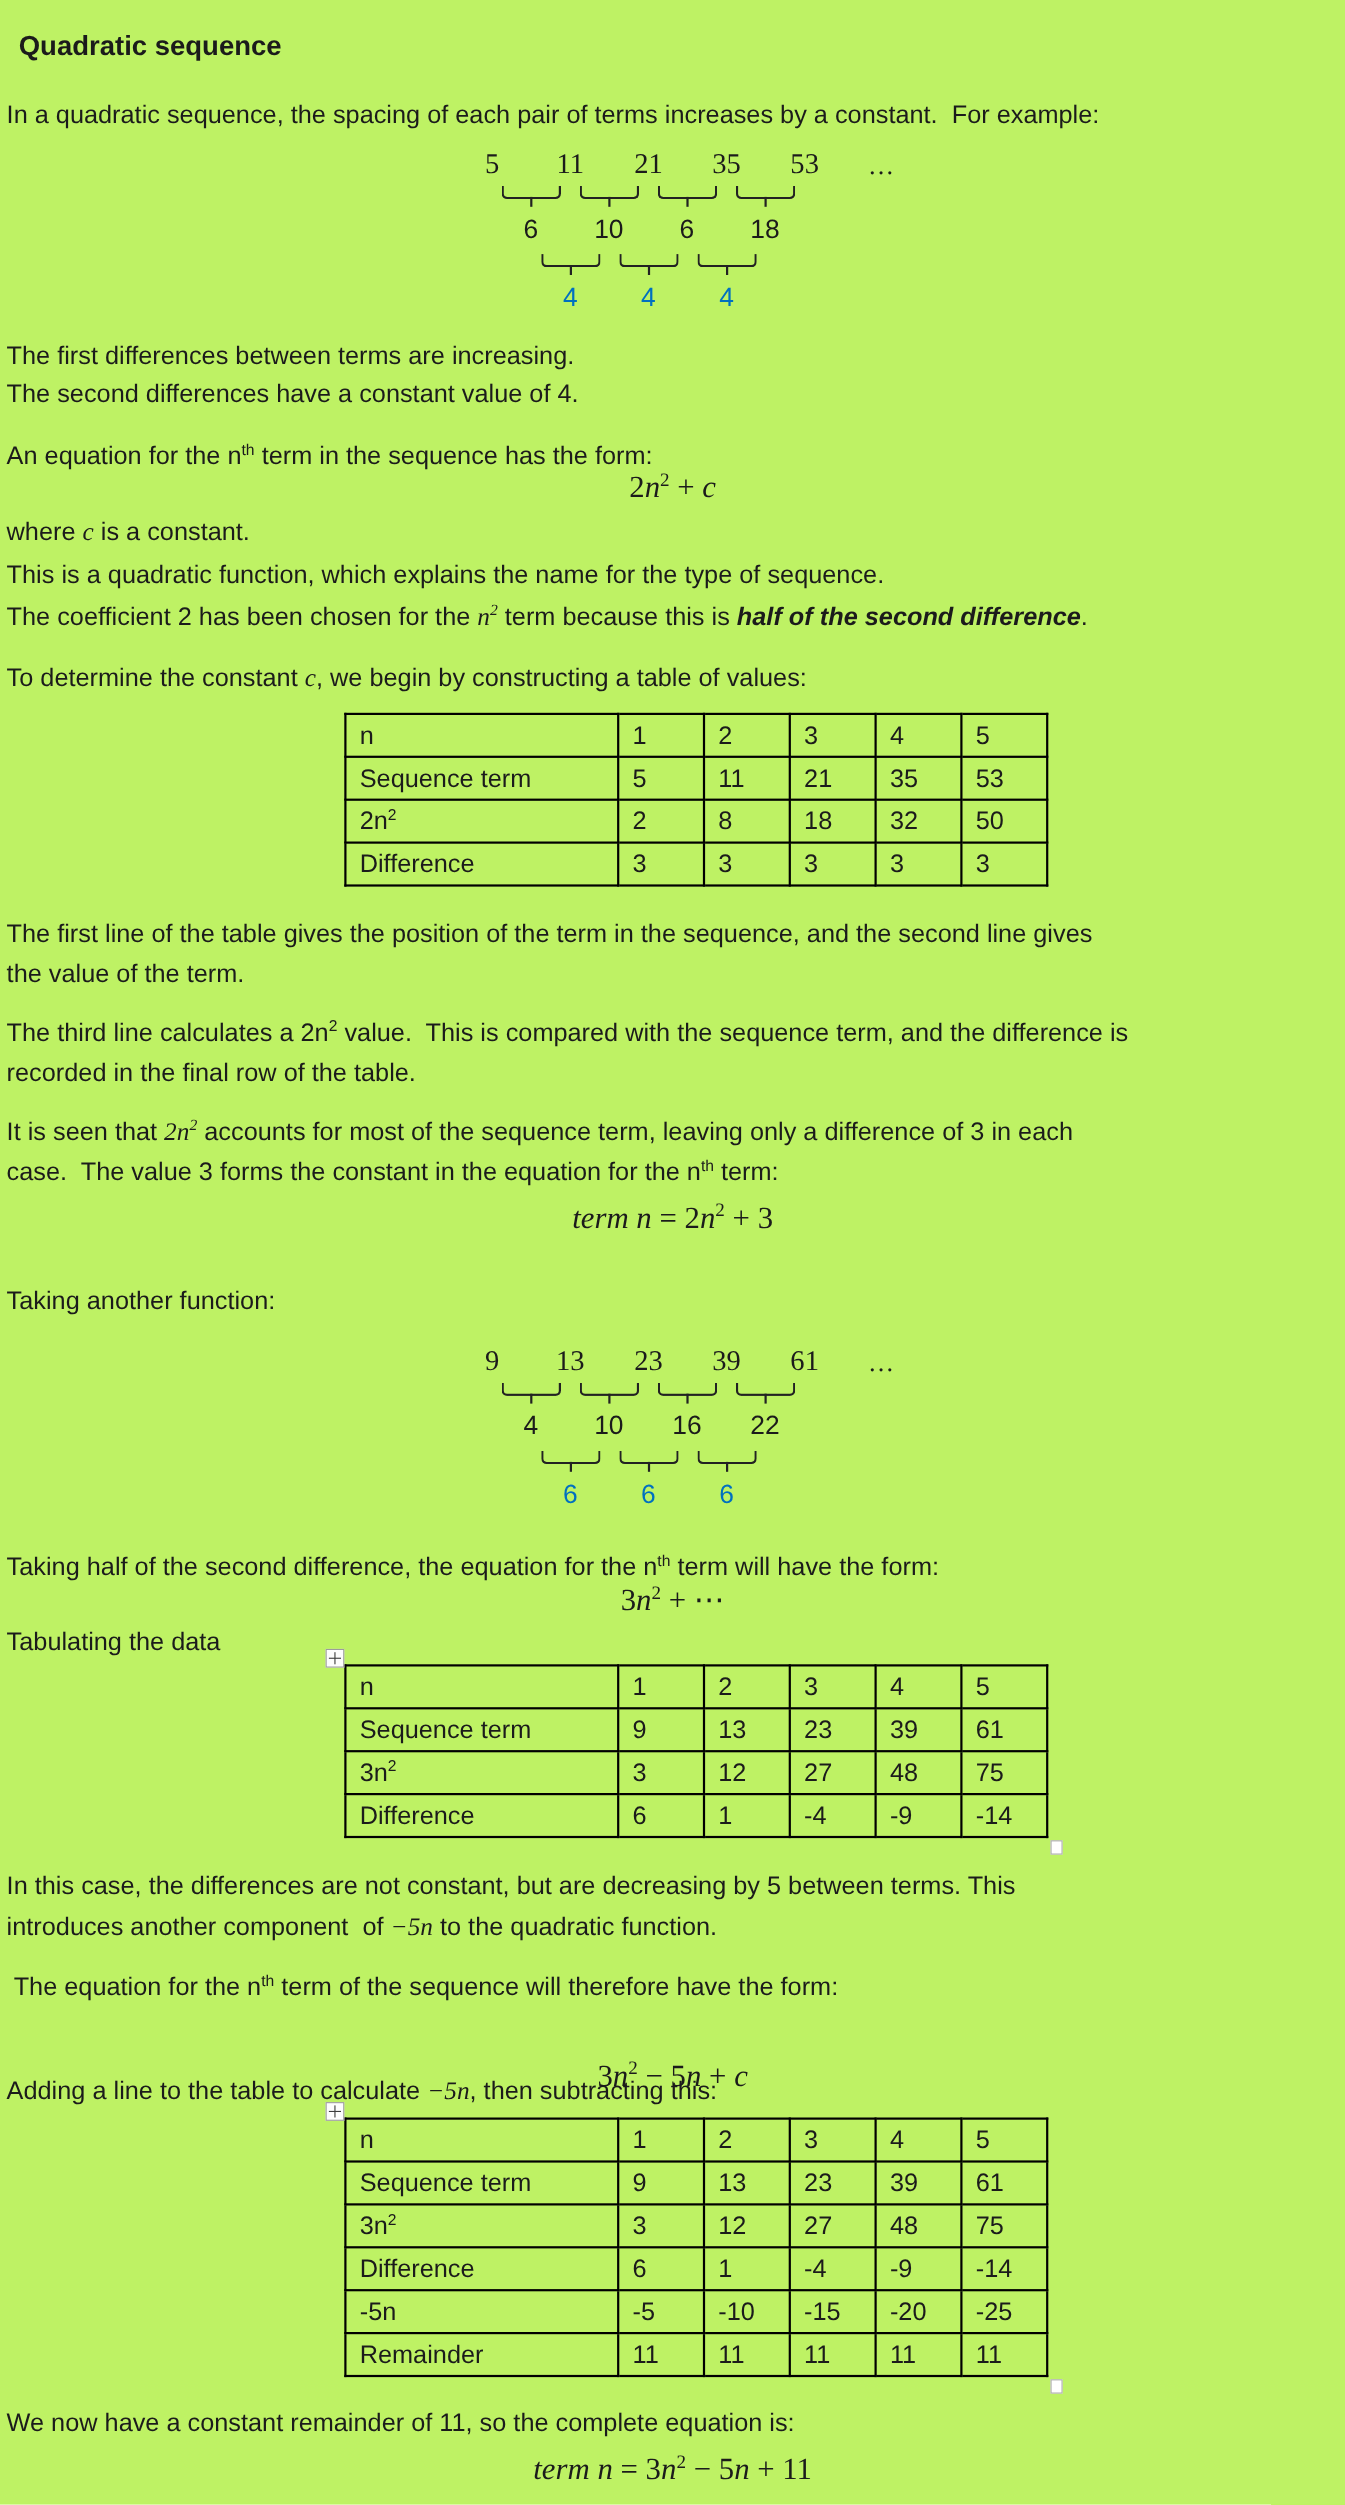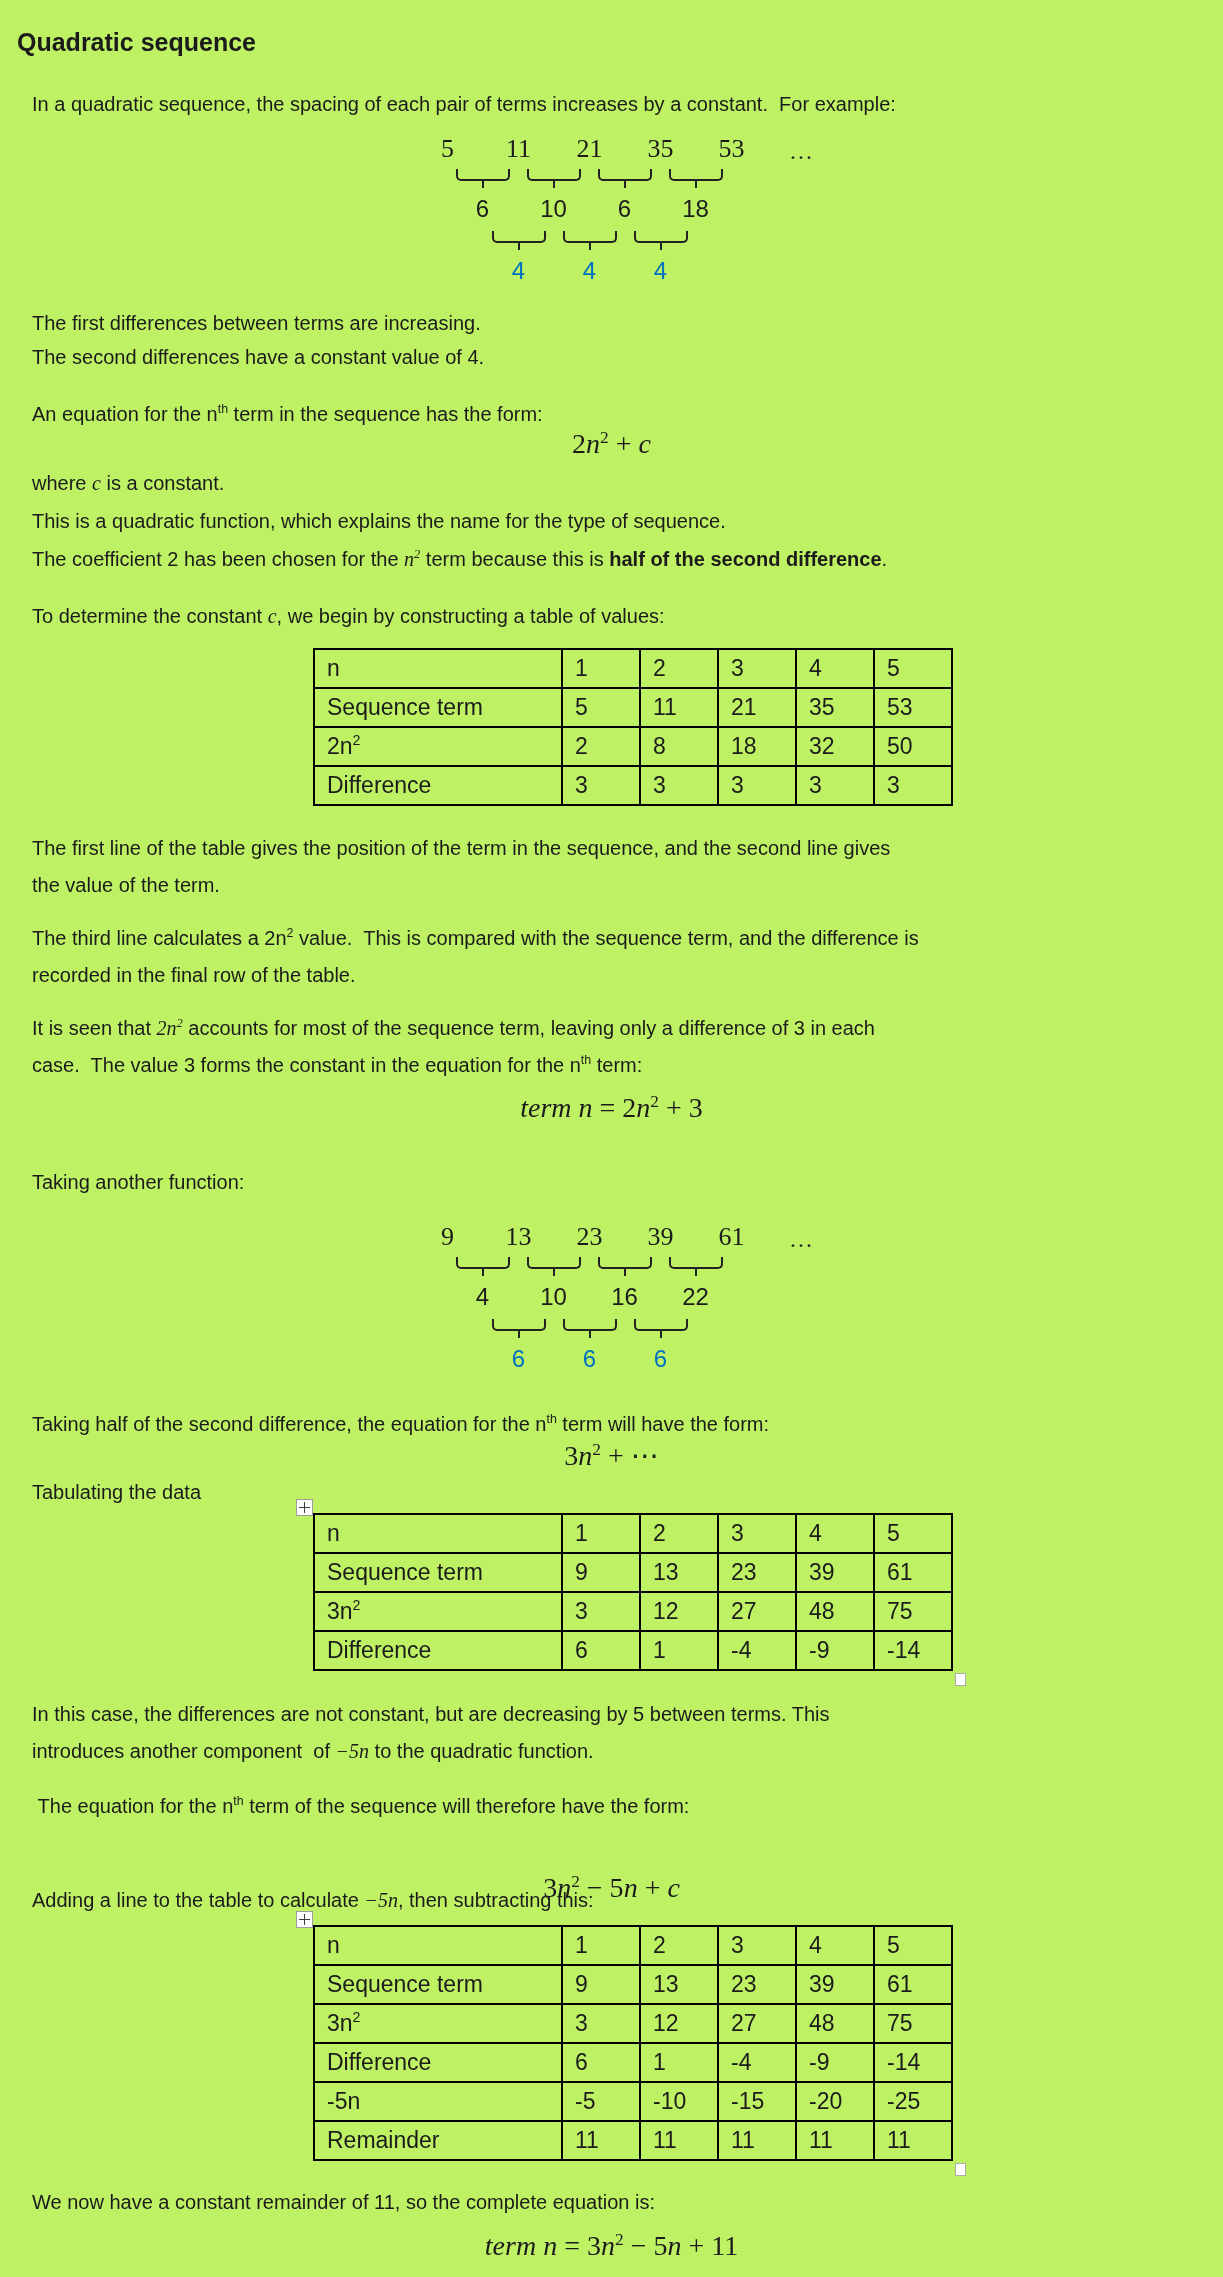--- a/index.html
+++ b/index.html
@@ -3,28 +3,28 @@
 <meta charset="utf-8">
 <style>
   :root { --blue:#0070C0; --ink:#1b1b1b; }
   * { margin:0; padding:0; box-sizing:border-box; }
   html,body { background:#ffffff; }
   #page {
     position:relative; width:1223px; height:2277px; background:#bef264;
     font-family:"Liberation Sans", sans-serif; color:var(--ink); overflow:hidden;
   }
   .para {
-    position:absolute; left:32px; right:16px;
-    font-size:20px; line-height:37px; white-space:pre-wrap;
+    position:absolute; left:6px; right:16px;
+    font-size:23px; line-height:37px; white-space:pre-wrap;
   }
   .lh34 { line-height:34px; }
   .title { position:absolute; left:17px; font-size:25px; font-weight:bold; }
   sup { vertical-align:super; font-size:0.62em; line-height:0;text-align:center; }
   .mvar { font-family:"Liberation Serif", serif; font-style:italic; }
-  b.bi { font-weight:bold; }
+  b.bi { font-style:italic; font-weight:bold; }
   .equation {
     position:absolute; left:17px; right:17px; text-align:center;
     font-family:"Liberation Serif", serif; font-size:28px; line-height:40px;
   }
   
   .diagram { position:absolute; width:520px; }
   .d-row { display:flex; }
   .d-cell { width:71px; text-align:center; flex:0 0 71px; }
   .row-terms { height:30px; font-family:"Liberation Serif", serif; font-size:26px; line-height:30px; }
   .row-diffs { height:32px; font-size:24px; line-height:30px; }

